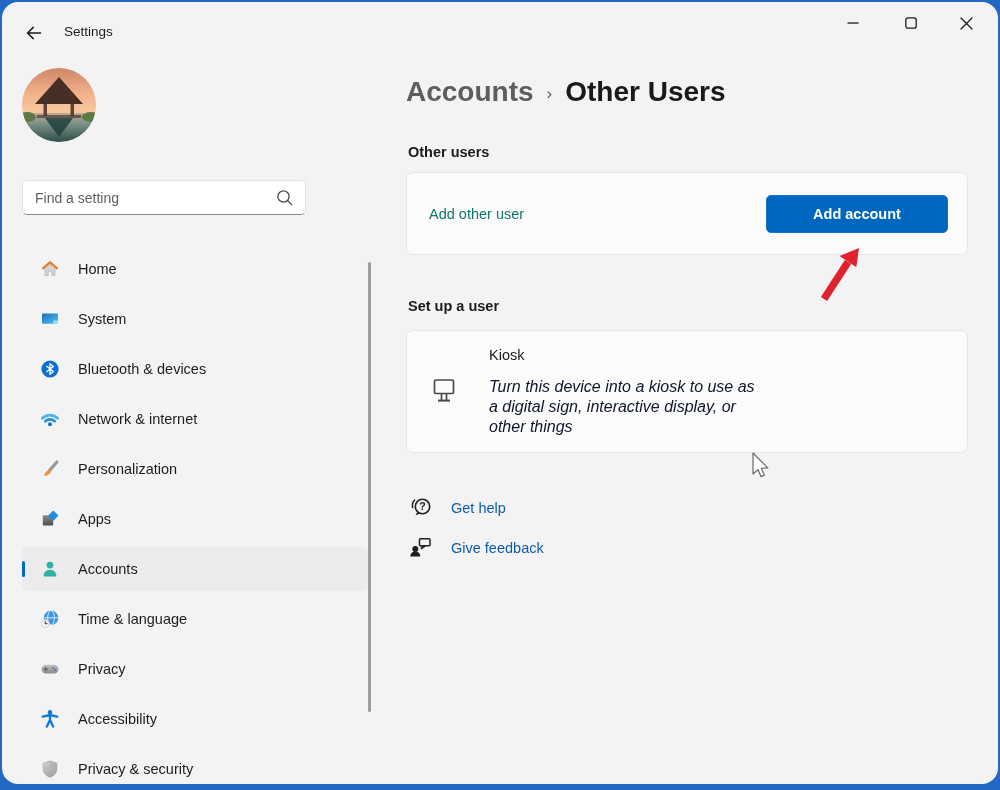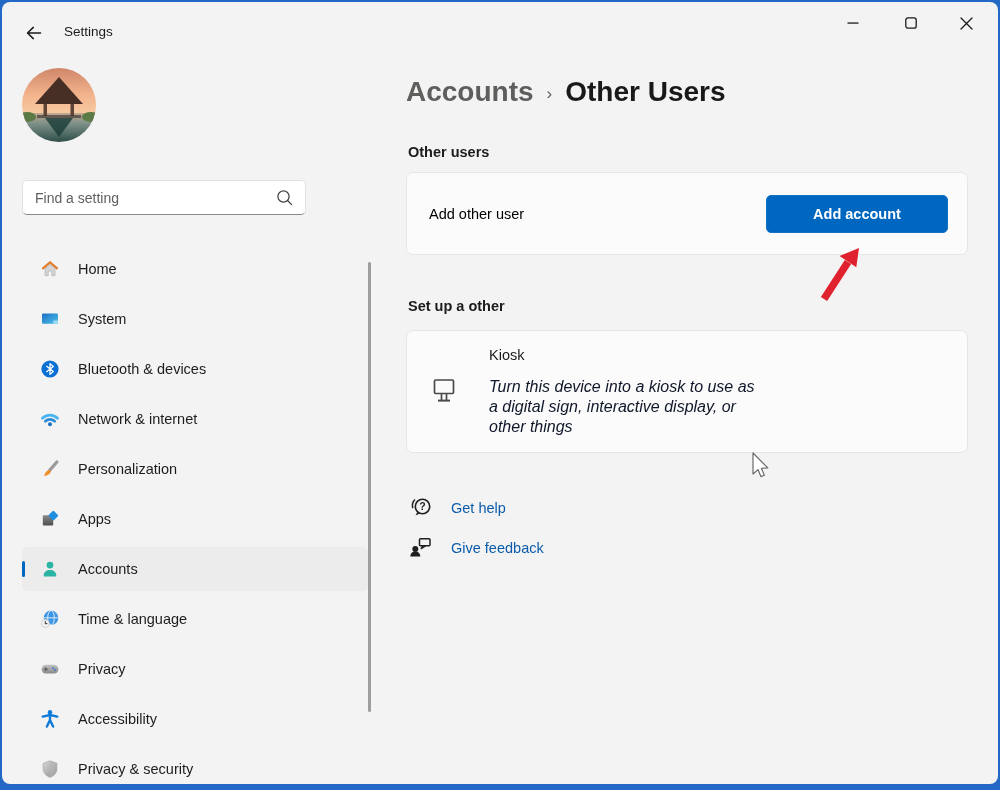--- a/index.html
+++ b/index.html
@@ -6,21 +6,21 @@
   html,body { width:1000px; height:790px; }
   body {
     font-family:"Liberation Sans","DejaVu Sans",sans-serif;
     background:#2468c6;
     position:relative;
     overflow:hidden;
     color:#1b1b1b;
   }
   .window {
     position:absolute; left:2px; top:2px; right:2px; bottom:6px;
-    background:#f3f3f3; border-radius:8px; overflow:hidden;
+    background:#f3f3f3; border-radius:16px; overflow:hidden;
   }
   
   .titlebar { position:absolute; left:0; top:0; width:100%; height:44px; }
   .back-btn { position:absolute; left:18px; top:17px; width:28px; height:28px; display:flex; align-items:center; justify-content:center; border-radius:4px; cursor:pointer; }
   .app-title { position:absolute; left:62px; top:22px; font-size:13.5px; color:#1b1b1b; }
   .win-btn { position:absolute; top:6px; width:46px; height:30px; display:flex; align-items:center; justify-content:center; }
   .win-min { left:828px; } .win-max { left:886px; } .win-close { left:941px; }
   
   .avatar { position:absolute; left:20px; top:66px; width:74px; height:74px; border-radius:50%; overflow:hidden; }
   .search-box {
@@ -49,21 +49,21 @@
   .bc-parent { font-size:28px; font-weight:600; color:#5f5e5c; cursor:pointer; }
   .bc-sep { font-size:17px; color:#5f5e5c; padding-top:4px; }
   .bc-current { font-size:28px; font-weight:600; color:#191919; }
   .sec-header { position:absolute; left:406px; font-size:14.5px; font-weight:600; color:#1b1b1b; }
   .hdr-other { top:142px; } .hdr-kiosk { top:296px; }
   .card {
     position:absolute; left:404px; width:562px;
     background:#fbfbfb; border:1px solid #e6e6e6; border-radius:7px;
   }
   .card-adduser { top:170px; height:83px; display:flex; align-items:center; justify-content:space-between; padding:0 19px 0 22px; }
-  .row-label { font-size:14.5px; color:#000000; }
+  .row-label { font-size:14.5px; color:#0f766e; }
   .btn-primary {
     width:182px; height:38px; background:#0067c0; border:1px solid #1473c5;
     border-radius:5px; color:#ffffff; font-family:inherit;
     font-size:14.5px; font-weight:600; cursor:pointer;
   }
   .card-kiosk { top:328px; height:123px; display:flex; align-items:center; padding:0 19px 0 24px; }
   .kiosk-ico-wrap { width:58px; flex:0 0 auto; display:flex; align-items:center; }
   .kiosk-text { flex:1; }
   .kiosk-title { font-size:14.5px; color:#1b1b1b; margin-bottom:14px; }
   .kiosk-desc { font-size:16px; color:#0f172a; line-height:20px; width:278px;font-style:italic; }
@@ -278,21 +278,21 @@
   <div class="card card-adduser">
     <span class="row-label">Add other user</span>
     <button class="btn-primary">Add account</button>
   </div>
 
   <svg class="annotation-arrow" viewBox="0 0 64 72">
     <line x1="14" y1="59" x2="38" y2="22" stroke="#e0222f" stroke-width="7.5"></line>
     <polygon points="49,8 46.3,27.3 29.5,15.9" fill="#e0222f"></polygon>
   </svg>
 
-  <div class="sec-header hdr-kiosk">Set up a other</div>
+  <div class="sec-header hdr-kiosk">Set up a user</div>
 
   <div class="card card-kiosk">
     <div class="kiosk-ico-wrap">
       <svg width="26" height="30" viewBox="0 0 26 30">
         <rect x="3.5" y="3" width="19" height="13.5" rx="1.2" stroke="#4a4a4a" stroke-width="1.7" fill="none"></rect>
         <path d="M10.5 16.5 V23 M15.5 16.5 V23" stroke="#4a4a4a" stroke-width="1.7"></path>
         <path d="M7 23.6 H19" stroke="#4a4a4a" stroke-width="2"></path>
       </svg>
     </div>
     <div class="kiosk-text">

